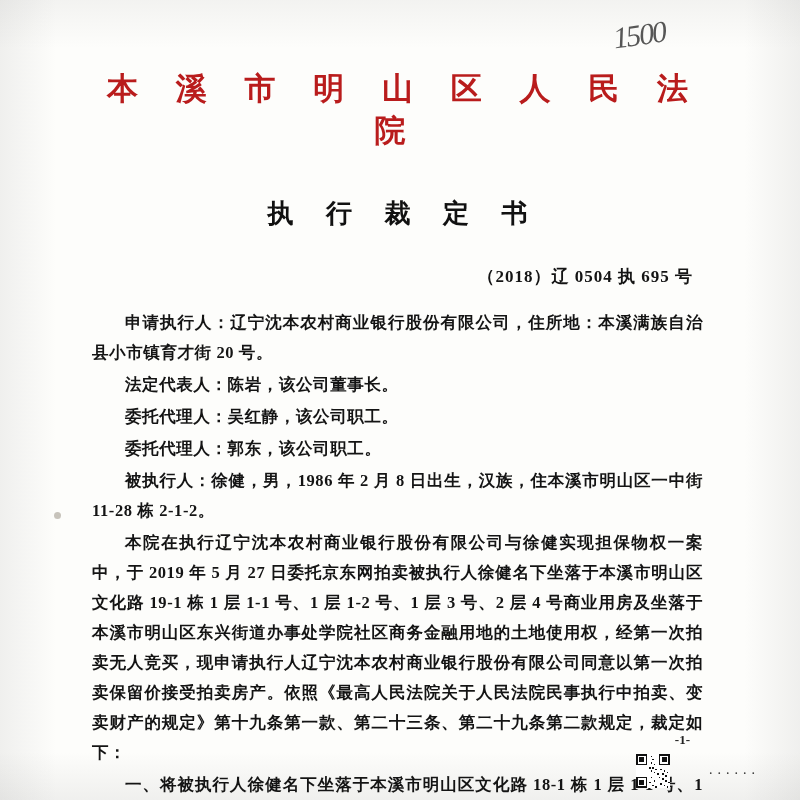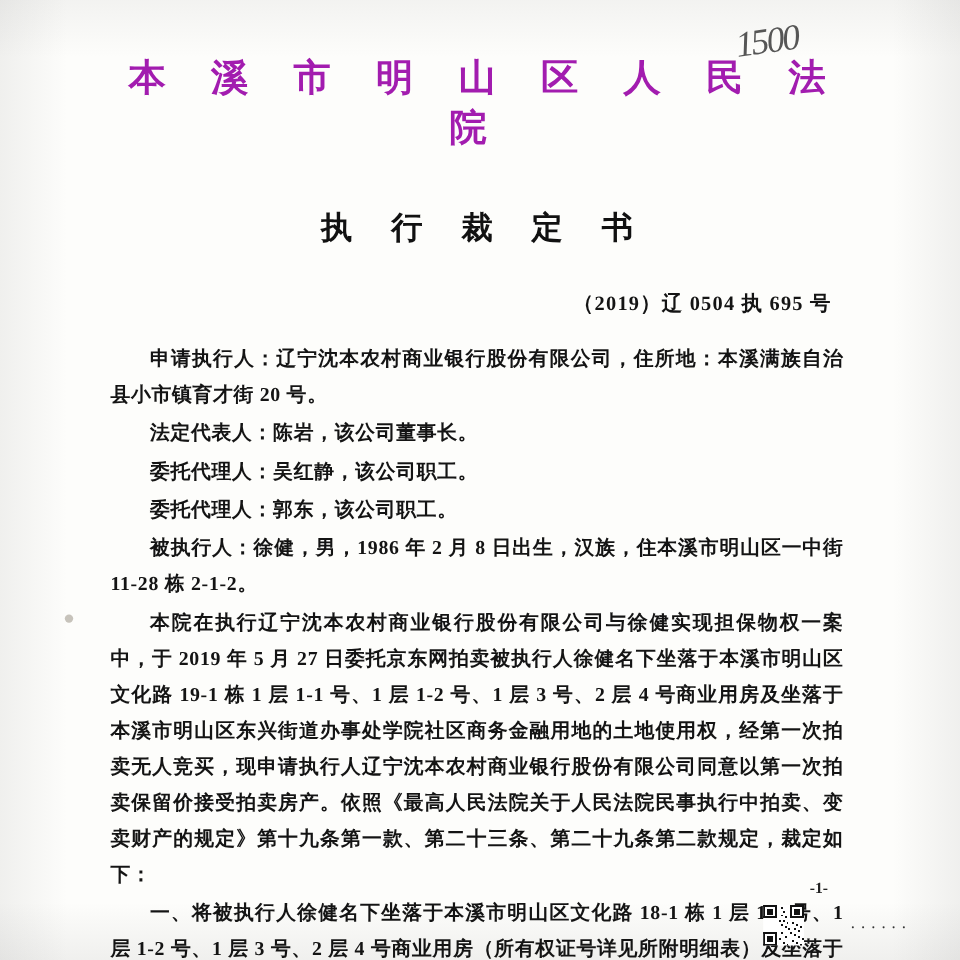--- a/index.html
+++ b/index.html
@@ -44,28 +44,28 @@
     font-family: "Liberation Serif", serif;
     font-size: 30px;
     font-style: italic;
     color: #3a3a3a;
     transform: rotate(-8deg);
     letter-spacing: -2px;
     z-index: 3;
     opacity: 0.85;
   }
   .doc-title {
-    margin-top: 44px;
+    margin-top: 68px;
     text-align: center;
     font-size: 31px;
     font-weight: bold;
     letter-spacing: 15px;
     text-indent: 15px;
     font-family: "Liberation Serif", "DejaVu Serif", serif;
-    color: #a21caf;
+    color: #b91c1c;
   }
   .doc-subtitle {
     margin-top: 44px;
     text-align: center;
     font-size: 26px;
     font-weight: bold;
     letter-spacing: 13px;
     text-indent: 13px;
     color: #111;
   }
@@ -137,21 +137,21 @@
   <div class="handwriting">1500</div>
 
   <div class="edge-mark"></div>
 
   <div class="content">
 
     <div class="doc-title">本 溪 市 明 山 区 人 民 法 院</div>
 
     <div class="doc-subtitle">执 行 裁 定 书</div>
 
-    <div class="case-number">（2019）辽 0504 执 695 号</div>
+    <div class="case-number">（2018）辽 0504 执 695 号</div>
 
     <div class="body-block">
       <p class="para">申请执行人：辽宁沈本农村商业银行股份有限公司，住所地：本溪满族自治县小市镇育才街 20 号。</p>
       <p class="para">法定代表人：陈岩，该公司董事长。</p>
       <p class="para">委托代理人：吴红静，该公司职工。</p>
       <p class="para">委托代理人：郭东，该公司职工。</p>
       <p class="para">被执行人：徐健，男，1986 年 2 月 8 日出生，汉族，住本溪市明山区一中街 11-28 栋 2-1-2。</p>
       <p class="para">本院在执行辽宁沈本农村商业银行股份有限公司与徐健实现担保物权一案中，于 2019 年 5 月 27 日委托京东网拍卖被执行人徐健名下坐落于本溪市明山区文化路 19-1 栋 1 层 1-1 号、1 层 1-2 号、1 层 3 号、2 层 4 号商业用房及坐落于本溪市明山区东兴街道办事处学院社区商务金融用地的土地使用权，经第一次拍卖无人竞买，现申请执行人辽宁沈本农村商业银行股份有限公司同意以第一次拍卖保留价接受拍卖房产。依照《最高人民法院关于人民法院民事执行中拍卖、变卖财产的规定》第十九条第一款、第二十三条、第二十九条第二款规定，裁定如下：</p>
       <p class="para">一、将被执行人徐健名下坐落于本溪市明山区文化路 18-1 栋 1 层 1-1 号、1 层 1-2 号、1 层 3 号、2 层 4 号商业用房（所有权证号详见所附明细表）及坐落于本溪市明山区东兴街道办事</p>
     </div>

